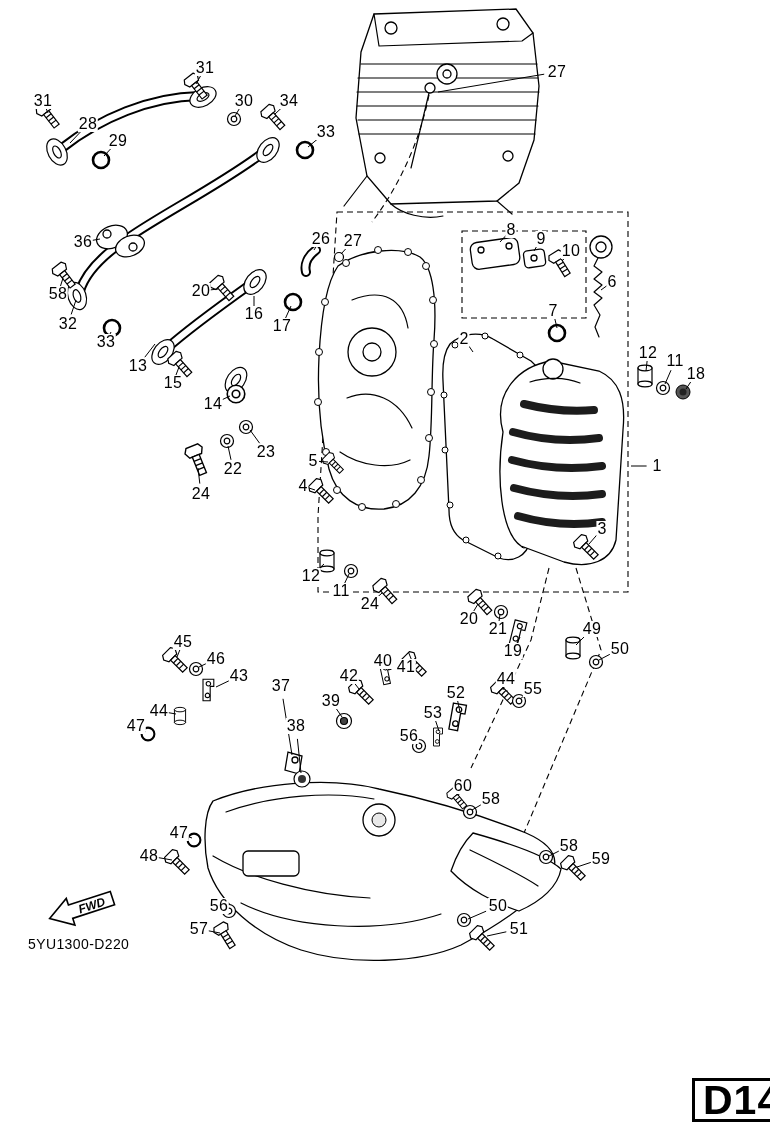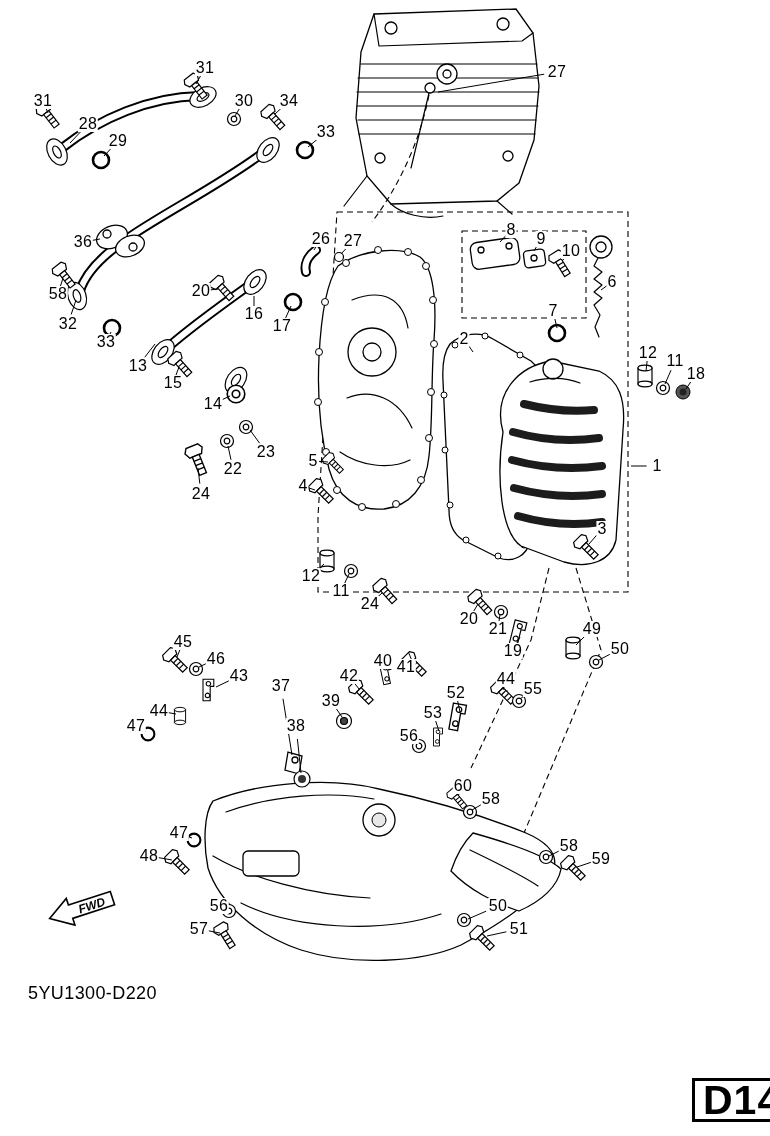--- a/index.html
+++ b/index.html
@@ -14,21 +14,21 @@
   .tube-o{stroke:#000;stroke-width:10;fill:none;stroke-linecap:round;}
   .tube-i{stroke:#fff;stroke-width:6;fill:none;stroke-linecap:round;}
   .slot{stroke:#1c1c1c;stroke-width:8;fill:none;stroke-linecap:round;}
   .callout-layer{position:absolute;left:0;top:0;width:672px;height:1136px;}
   .callout{
     position:absolute;transform:translate(-50%,-50%);
     font-size:16px;font-weight:400;letter-spacing:.3px;color:#000;
     background:#fff;padding:0 1px;line-height:1;
   }
   .diagram-code{
-    position:absolute;left:28px;top:936px;font-size:18px;letter-spacing:.4px;margin-top:47px;
+    position:absolute;left:28px;top:936px;font-size:14px;letter-spacing:.4px;
   }
   .page-ref{
     position:absolute;left:692px;top:1078px;width:110px;height:44px;
     border:3px solid #000;display:flex;align-items:center;box-sizing:border-box;
     padding-left:8px;background:#fff;
   }
   .page-ref span{font-size:41px;font-weight:bold;letter-spacing:1px;}
   .fwd-text{font:italic bold 12px "Liberation Sans",sans-serif;}
 </style>
 </head>

